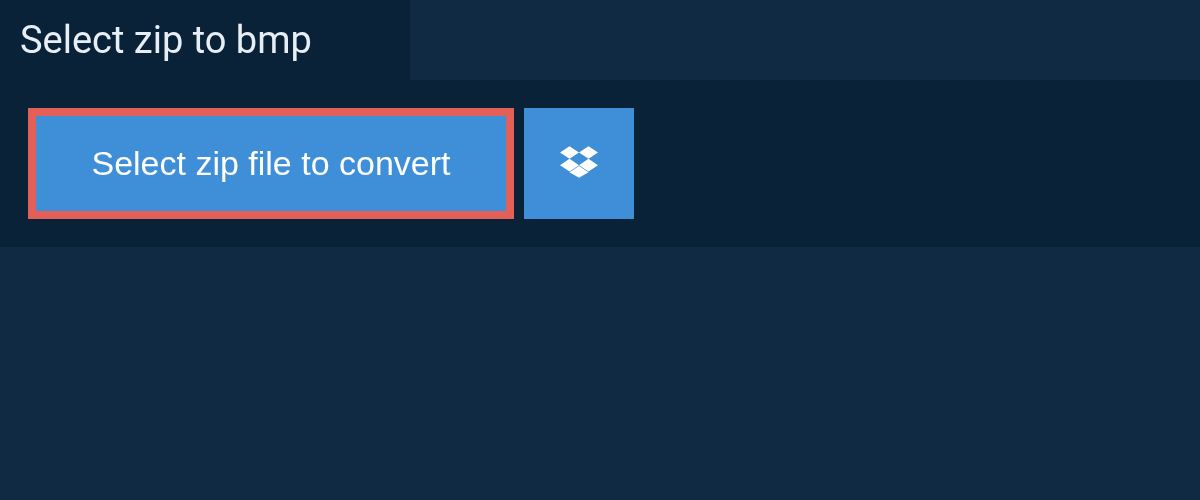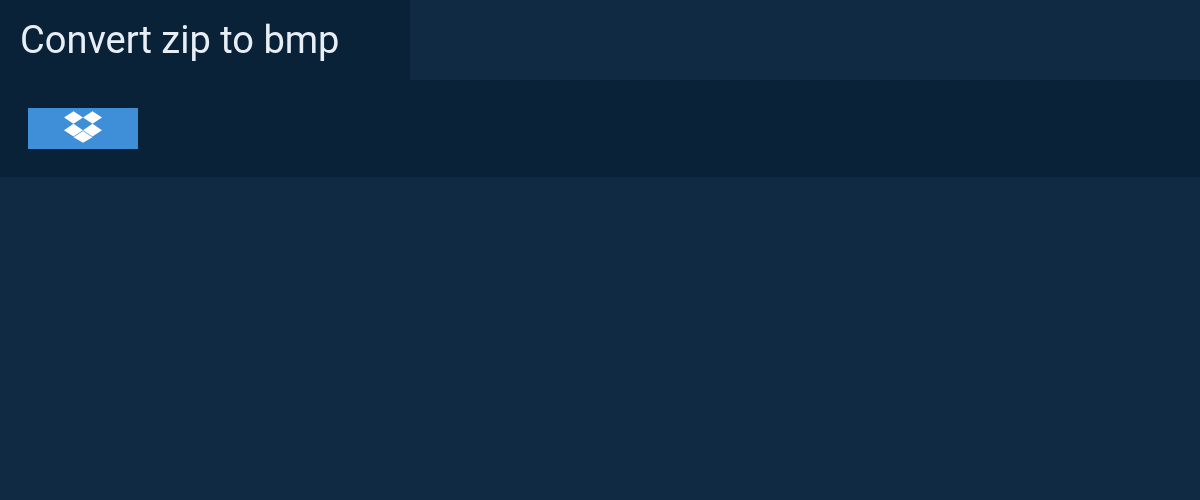--- a/index.html
+++ b/index.html
@@ -67,25 +67,28 @@
       height: 38px;
       fill: #ffffff;
     }
   </style>
 </head>
 <body>
 
 
 
 <div class="tab-header">
-  <div class="tab-title">Convert zip to bmp</div>
+  <div class="tab-title">Select zip to bmp</div>
 </div>
 
 <div class="content-area">
   <div class="button-row">
+    <div class="select-button-wrap">
+      <button class="select-button">Select zip file to convert</button>
+    </div>
     <button class="dropbox-button">
       <span>
         <svg viewBox="0 0 24 24" xmlns="http://www.w3.org/2000/svg">
           <path d="M6 2L0 6l6 4-6 4 6 4 6-4 6 4 6-4-6-4 6-4-6-4-6 4-6-4zm6 4l6 4-6 4-6-4 6-4zm-6 12.5l6 3.5 6-3.5-6-4-6 4z"></path>
         </svg>
       </span>
     </button>
   </div>
 </div>
 

